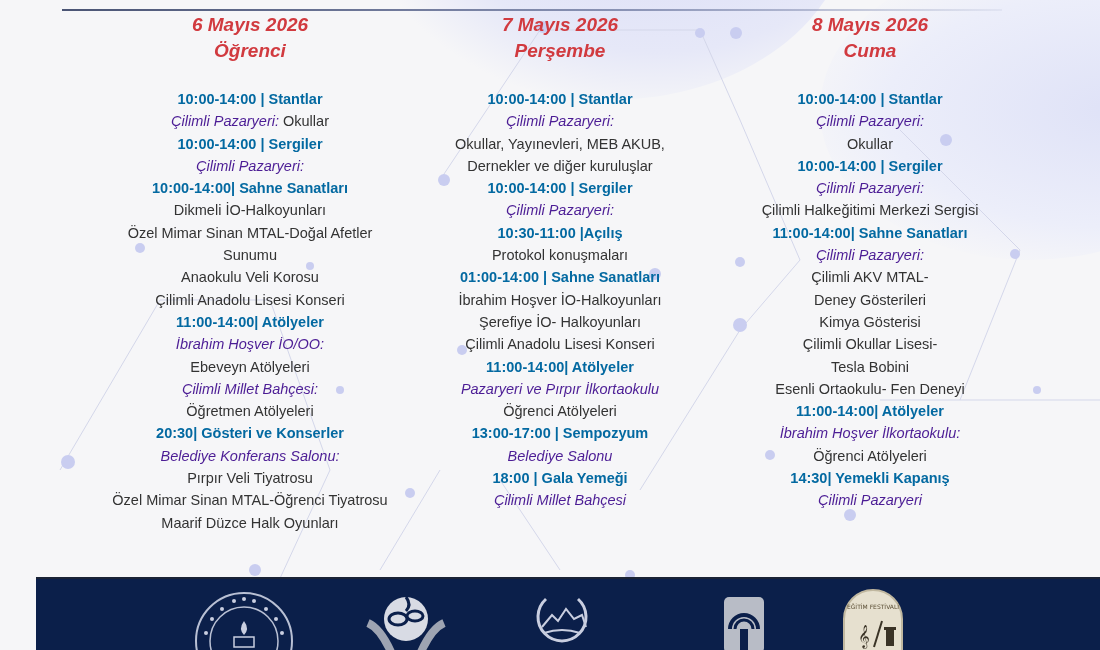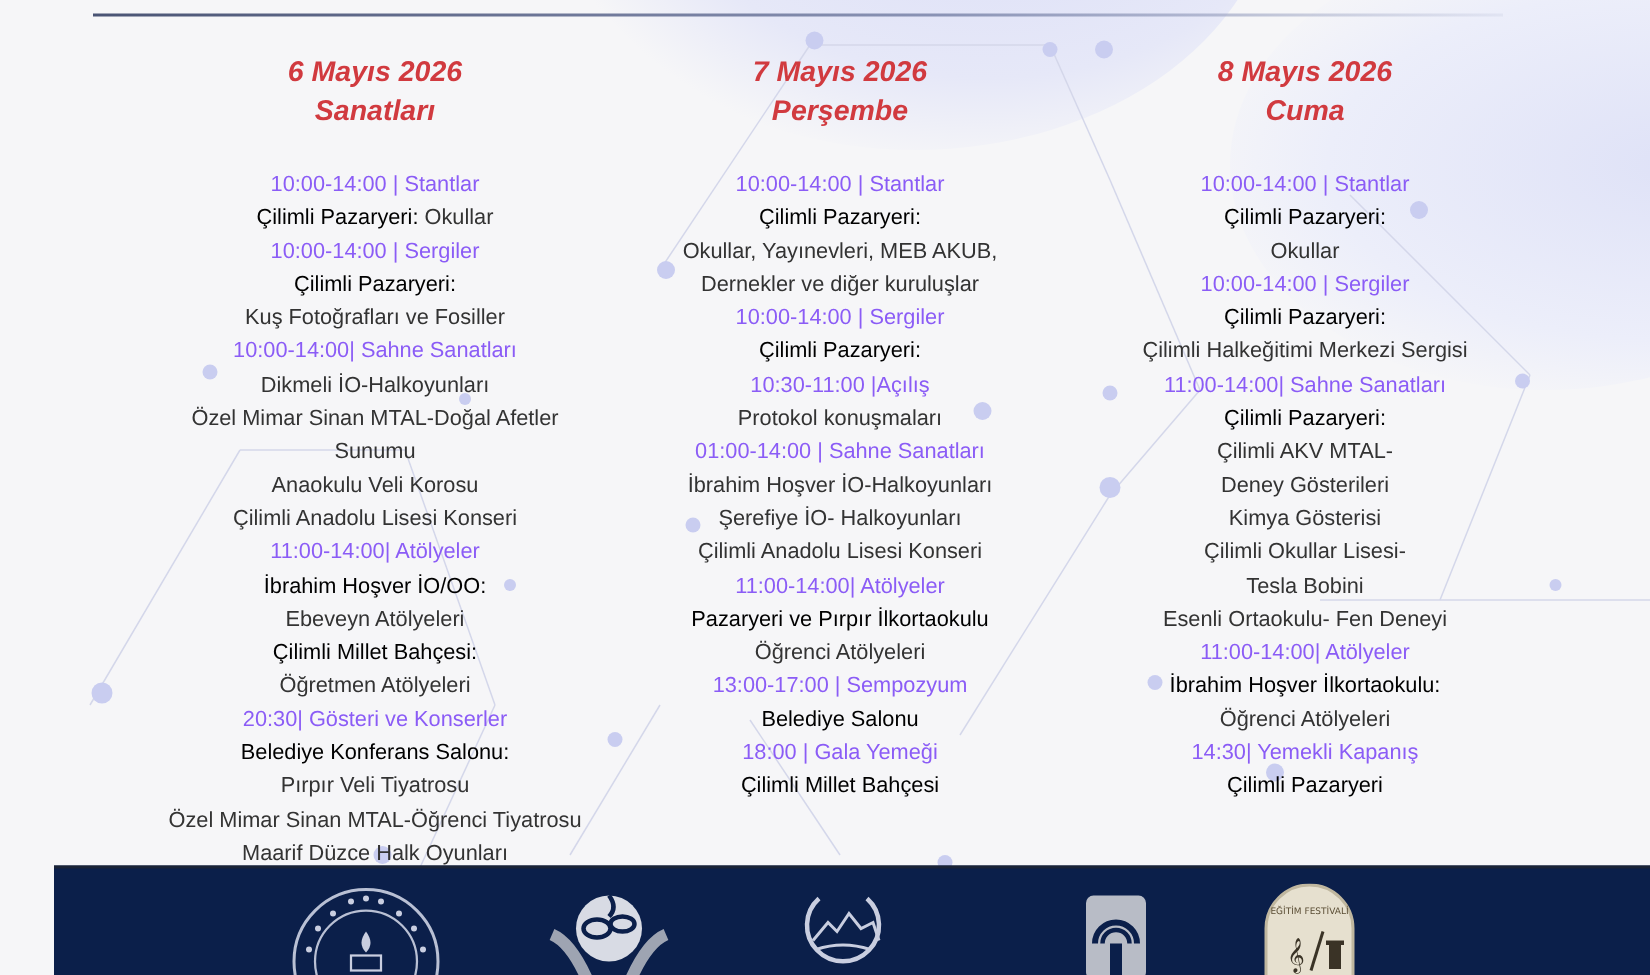--- a/index.html
+++ b/index.html
@@ -18,36 +18,36 @@
   .blob-right {
     position: absolute; left: 820px; top: -40px; width: 420px; height: 300px;
     border-radius: 50%;
     background: radial-gradient(ellipse at 70% 50%, #dfe2f7 0%, #eceefa 55%, rgba(246,246,248,0) 78%);
   }
   .net { position: absolute; inset: 0; }
   .top-rule {
     position: absolute; left: 62px; top: 9px; width: 940px; height: 2px;
     background: linear-gradient(90deg, #4a5474 0%, #8a93b5 60%, rgba(200,205,225,0.3) 100%);
   }
-  .columns { position: absolute; left: 0; top: 34px; width: 1044px; height: 560px; }
+  .columns { position: absolute; left: 0; top: 10px; width: 1044px; height: 560px; }
   .col {
     position: absolute; top: 0; text-align: center;
     color: #2c2c2c;
   }
   .col-1 { left: 90px; width: 320px; }
   .col-2 { left: 410px; width: 300px; }
   .col-3 { left: 720px; width: 300px; text-align: center; }
   .day-date, .day-name {
     color: #d13a3f; font-weight: bold; font-style: italic;
     font-size: 19px; line-height: 26px;
   }
   .day-head { height: 78px; padding-top: 2px; }
   .line { font-size: 14.5px; line-height: 22.3px; white-space: nowrap; }
-  .line.bold { font-weight: normal; color: #8b5cf6; }
-  .line.italic { color: #000000; }
+  .line.bold { font-weight: bold; color: #0369a1; }
+  .line.italic { font-style: italic; color: #4c1d95; }
   .line.plain { color: #333; }
   .footer {
     position: absolute; left: 36px; top: 577px; width: 1064px; height: 73px;
     background: #0b1f4a;
     border-top: 2px solid #1a2336;
   }
   .logo { position: absolute; top: 10px; }
   .logo svg { display: block; }
 </style>
 </head>
@@ -99,28 +99,27 @@
   </svg>
 </div>
 
 <div class="top-rule"></div>
 
 <div class="columns">
 
   <div class="col col-1">
     <div class="day-head">
       <div class="day-date">6 Mayıs 2026</div>
-      <div class="day-name">Sanatları</div>
+      <div class="day-name">Öğrenci</div>
     </div>
     <div class="lines">
         <div class="line bold">10:00-14:00 | Stantlar</div>
         <div class="line plain"><span class="line italic" style="display: inline;">Çilimli Pazaryeri:</span><span> Okullar</span></div>
         <div class="line bold">10:00-14:00 | Sergiler</div>
         <div class="line italic">Çilimli Pazaryeri:</div>
-        <div class="line plain">Kuş Fotoğrafları ve Fosiller</div>
         <div class="line bold">10:00-14:00| Sahne Sanatları</div>
         <div class="line plain">Dikmeli İO-Halkoyunları</div>
         <div class="line plain">Özel Mimar Sinan MTAL-Doğal Afetler</div>
         <div class="line plain">Sunumu</div>
         <div class="line plain">Anaokulu Veli Korosu</div>
         <div class="line plain">Çilimli Anadolu Lisesi Konseri</div>
         <div class="line bold">11:00-14:00| Atölyeler</div>
         <div class="line italic">İbrahim Hoşver İO/OO:</div>
         <div class="line plain">Ebeveyn Atölyeleri</div>
         <div class="line italic">Çilimli Millet Bahçesi:</div>

